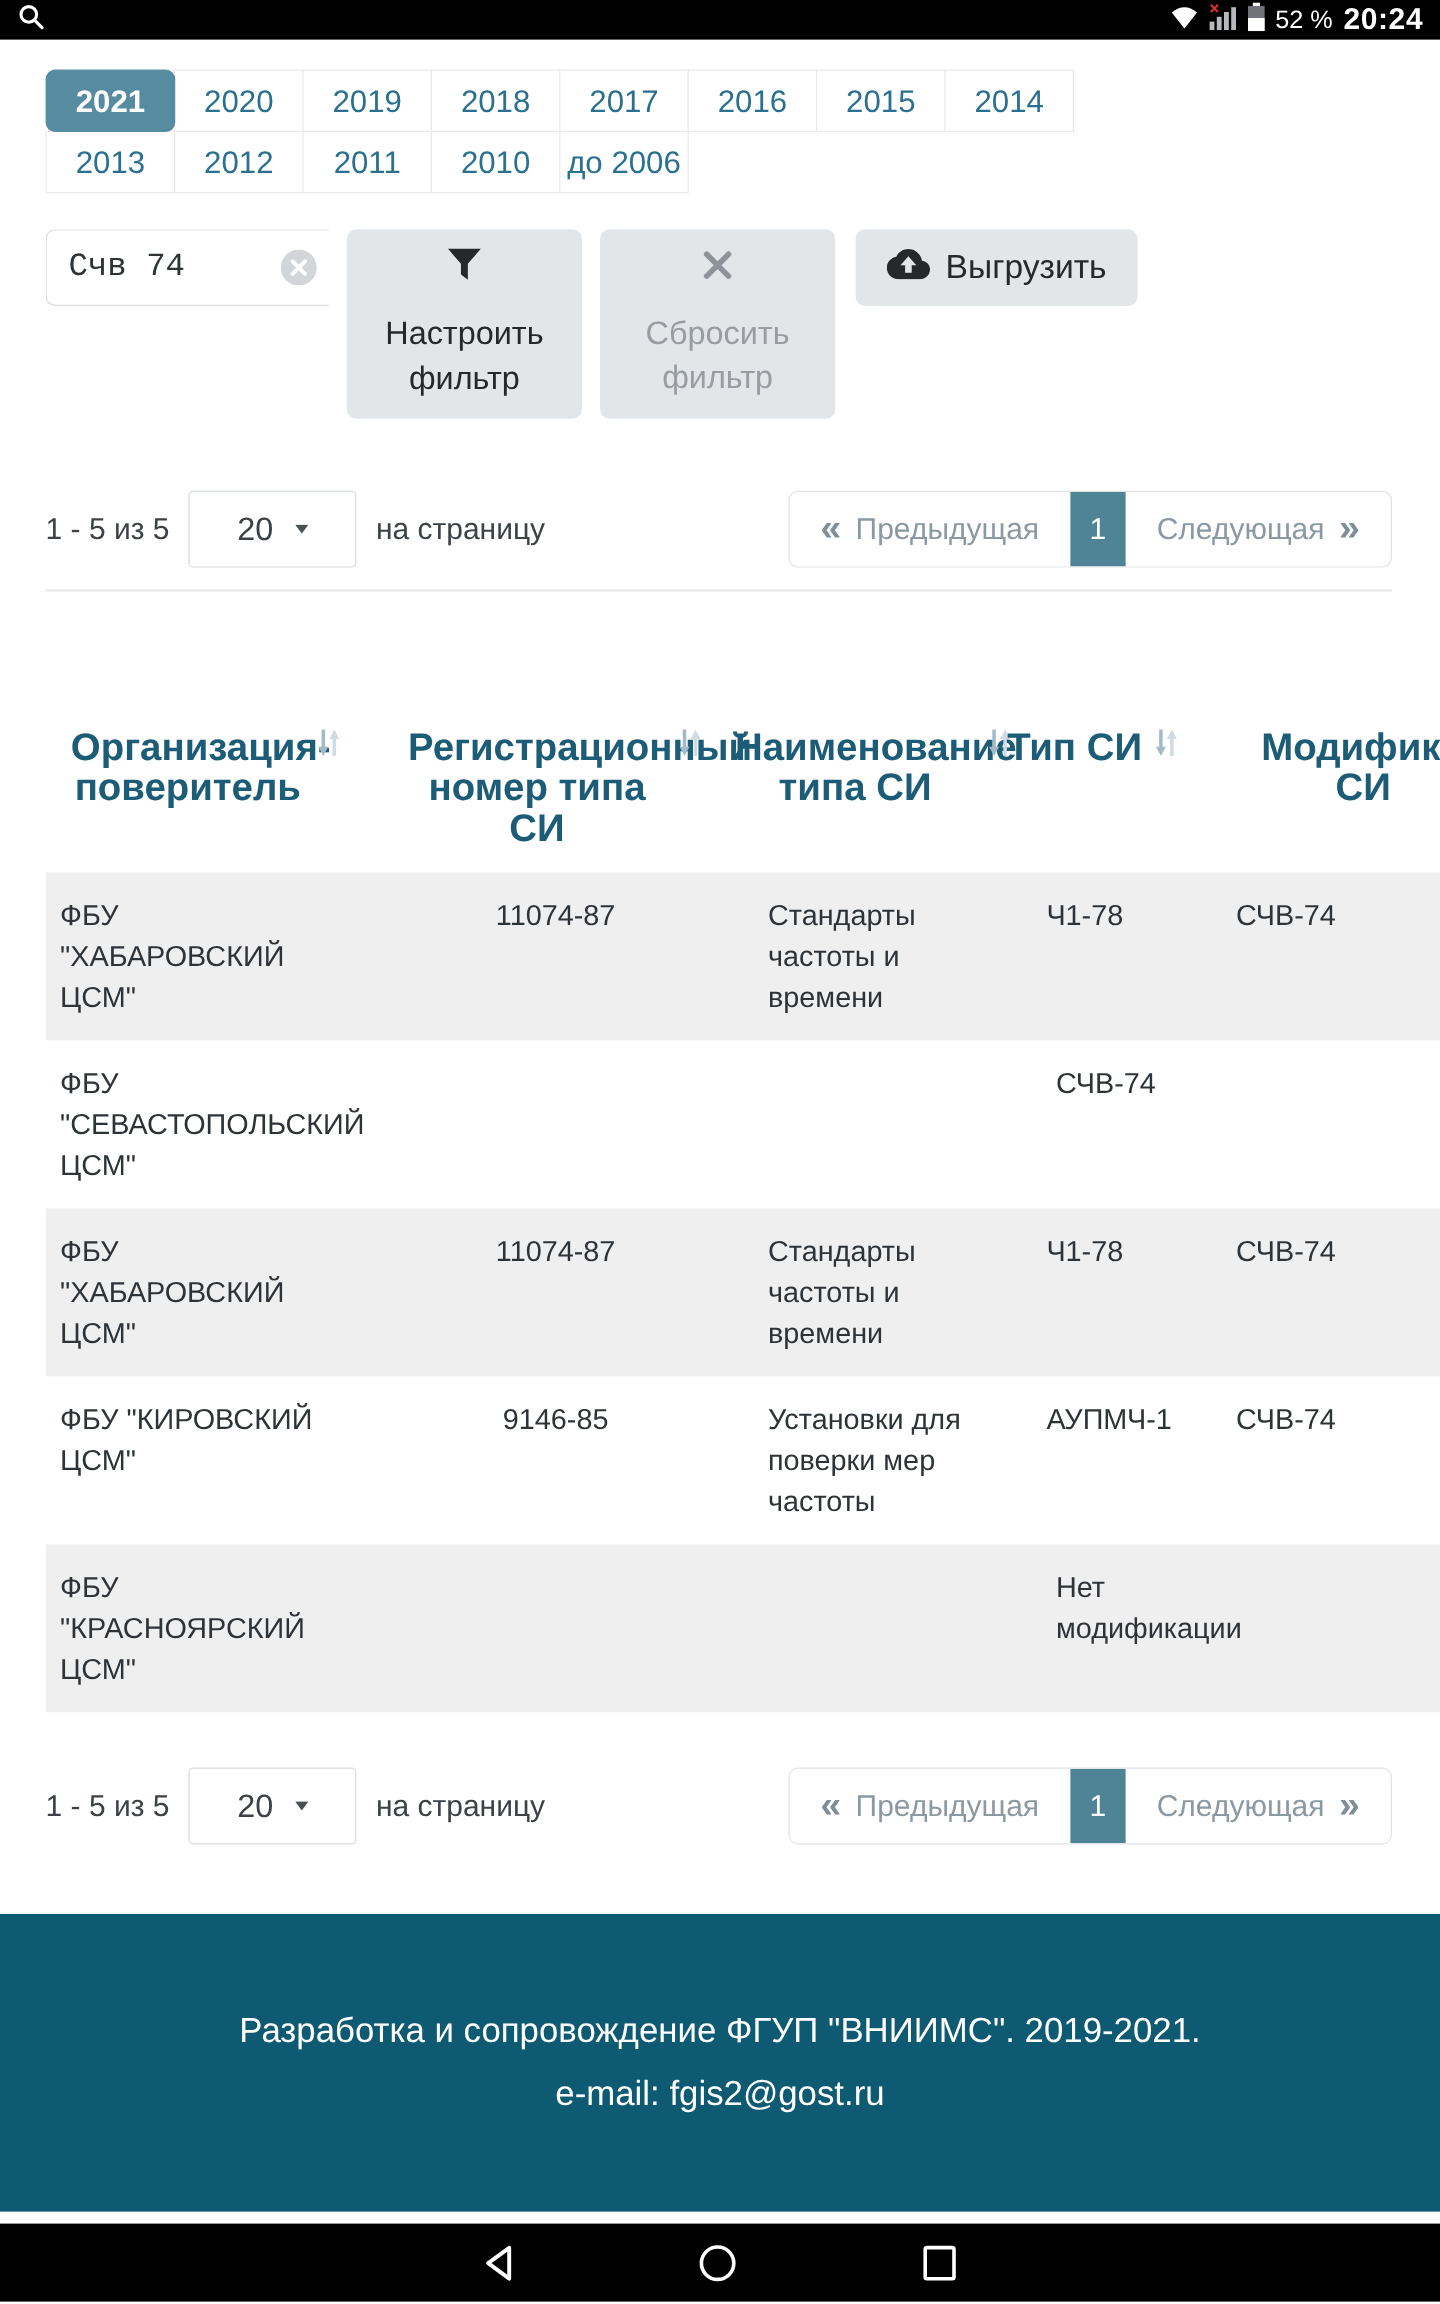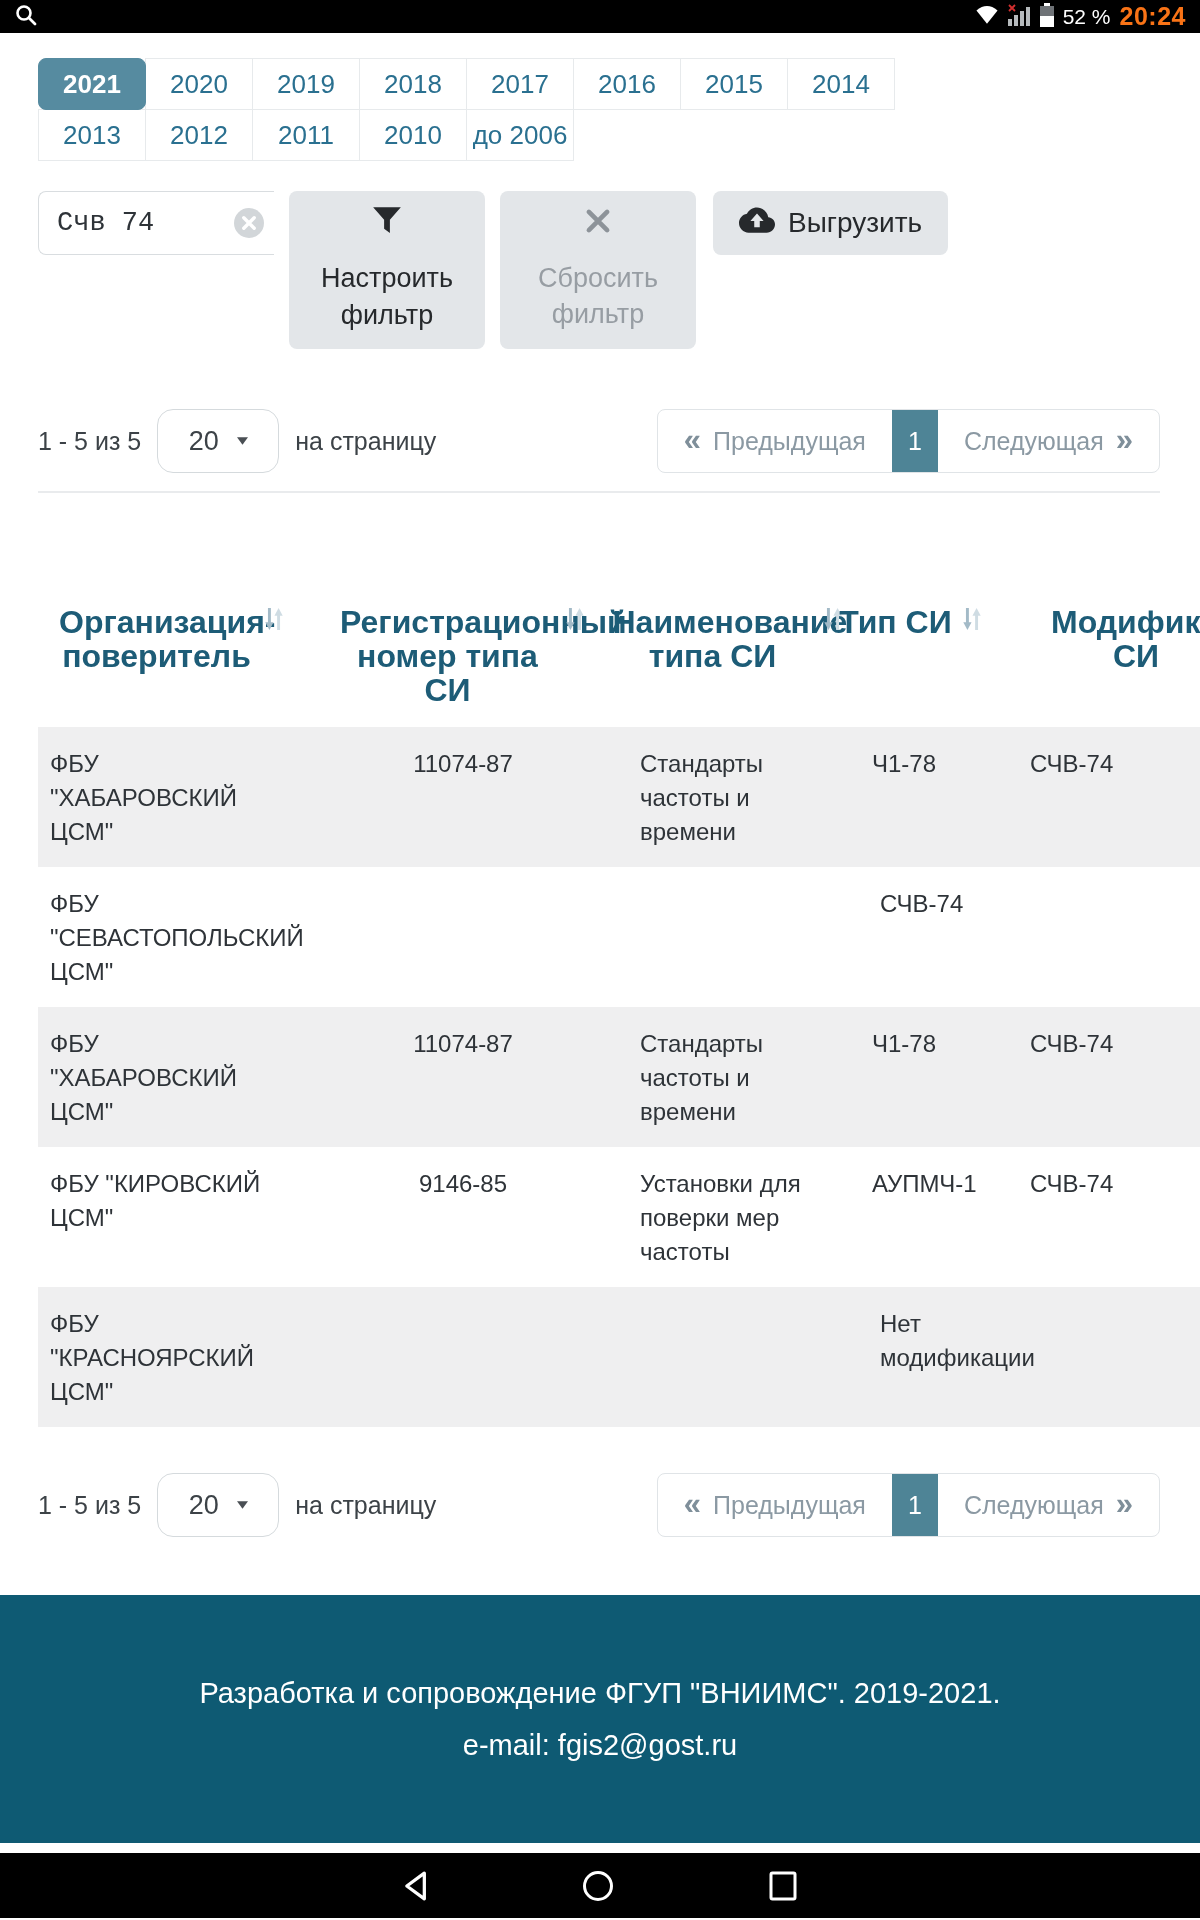--- a/index.html
+++ b/index.html
@@ -9,21 +9,21 @@
   }
   *{box-sizing:border-box; margin:0; padding:0;}
   html,body{width:1200px; background:#fff; font-family:"Liberation Sans", sans-serif;}
   body{height:1920px; overflow:hidden;}
 
   
   .statusbar{height:33px; background:#000; display:flex; align-items:center; padding:0 14px;}
   .statusbar .spacer{flex:1;}
   .statusbar .right{display:flex; align-items:center; gap:9px;}
   .sb-batt-txt{color:#fff; font-size:21px;}
-  .sb-time{color:#f97316; font-size:25px; font-weight:bold; letter-spacing:.5px;}
+  .sb-time{color:#ffffff; font-size:25px; font-weight:bold; letter-spacing:.5px;}
 
   
   .tabs{margin:25px 38px 0 38px;}
   .tab-row{display:flex;}
   .tab{width:108px; height:52px; line-height:50px; text-align:center; font-size:26px;
        color:var(--tab-text); background:#fff; border:1px solid var(--border); margin-left:-1px; cursor:pointer;}
   .tab-row .tab:first-child{margin-left:0;}
   .tab-row2 .tab{margin-top:-1px;}
   .tab.selected{background:var(--accent); border-color:var(--accent); color:#fff; border-radius:8px; position:relative; z-index:2; font-weight:bold;}
 
@@ -41,21 +41,21 @@
   .btn-tall{width:196px; height:158px; display:flex; flex-direction:column; align-items:center; justify-content:center; gap:16px;
        font-size:27px; line-height:1.35; text-align:center; padding:0 14px;}
   .btn-tall.disabled{color:#979da3;}
   .btn-export{height:64px; padding:0 26px; display:flex; align-items:center; gap:13px; font-size:28px; margin-left:2px;}
 
   
   .pagebar{margin:60px 40px 0 38px; display:flex; justify-content:space-between; align-items:center;}
   .pagebar.bottom{margin-top:46px;}
   .pag-left{display:flex; align-items:center; gap:16px;}
   .range,.perpage{font-size:25px; color:#3c4247;}
-  .size-select{width:122px; height:64px; border:1px solid #d5dadd; border-radius:16px; background:#fff;
+  .size-select{width:140px; height:64px; border:1px solid #d5dadd; border-radius:4px; background:#fff;
        display:flex; align-items:center; justify-content:center; gap:18px; font-size:27px; color:#3c4247; cursor:pointer;}
   .pager{display:flex; align-items:stretch; height:64px; border:1px solid #e0e4e7; border-radius:8px; overflow:hidden;
        color:var(--muted-text); font-size:25px; background:#fff;}
   .pager-prev,.pager-next{padding:0 26px; display:flex; align-items:center; gap:12px; cursor:pointer;}
   .pager-page{width:46px; background:var(--accent-page); color:#fff; display:flex; align-items:center; justify-content:center; cursor:pointer;}
   .chev{font-size:31px; font-weight:bold; color:#7f8f9a; line-height:1; margin-top:-3px;}
 
   .divider{margin:18px 40px 0 38px; border-bottom:2px solid #e9ebed;}
 
   

